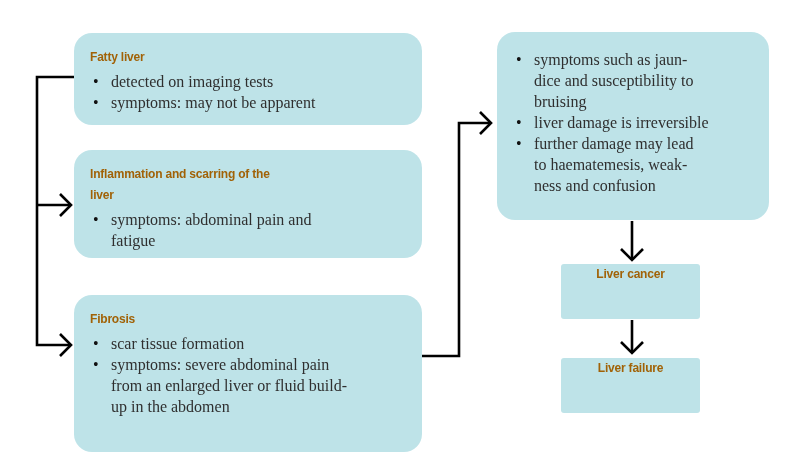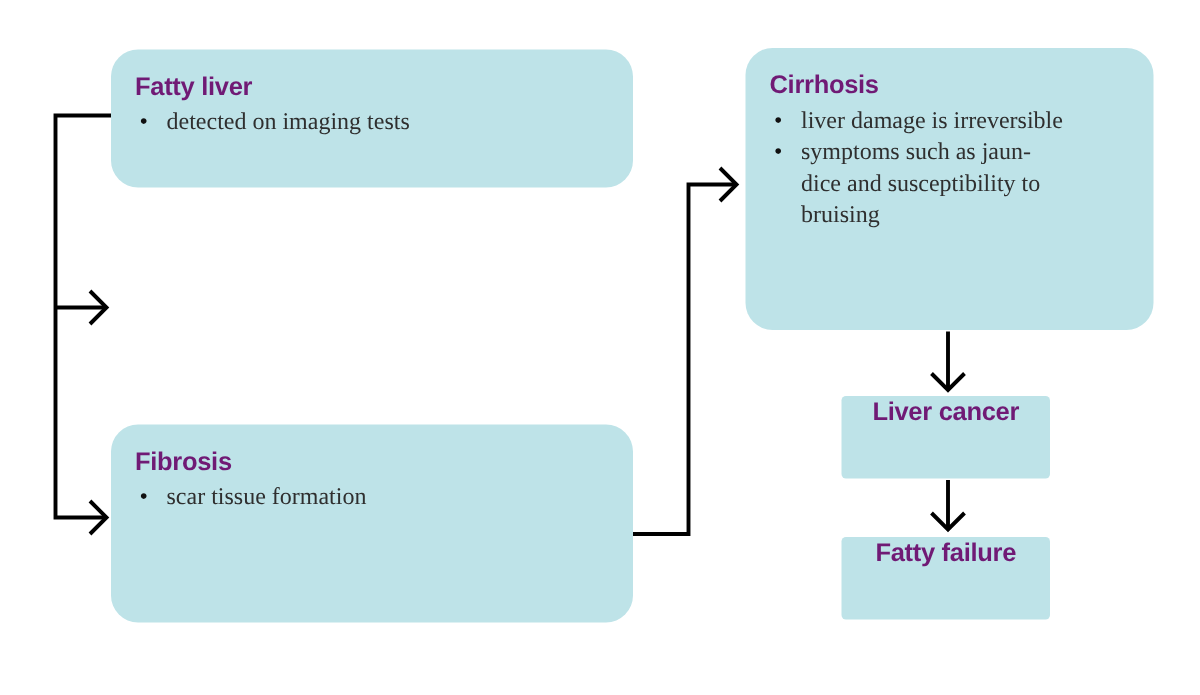--- a/index.html
+++ b/index.html
@@ -27,24 +27,24 @@
     background: #bee3e8;
     border-radius: 18px;
     box-sizing: border-box;
     padding: 14px 16px 12px 16px;
     color: #2f2f2f;
     font-size: 16px;
     line-height: 21px;
   }
   .box h3 {
     margin: 0;
-    font-size: 17px;
+    font-size: 12px;
     line-height: 21px;
     font-weight: bold;
-    color: #701a75;
+    color: #a16207;
     white-space: pre-line;
     letter-spacing: -0.2px;
   }
   .box ul {
     list-style: none;
     margin: 3px 0 0 0;
     padding: 0;
     font-family: Liberation Serif, serif;
   }
   .box li {
@@ -61,21 +61,21 @@
   }
   .box--label {
     display: flex;
     align-items: flex-start;
     justify-content: center;
     padding: 0;
     border-radius: 3px;
   }
   #box-fatty        { left: 74px;  top: 33px;  width: 348px; height: 92px;  }
   #box-inflammation { left: 74px;  top: 150px; width: 348px; height: 108px; }
-  #box-fibrosis     { left: 74px;  top: 283px; width: 348px; height: 132px; }
+  #box-fibrosis     { left: 74px;  top: 295px; width: 348px; height: 157px; }
   #box-cirrhosis    { left: 497px; top: 32px;  width: 272px; height: 188px; }
   #box-cancer       { left: 561px; top: 264px; width: 139px; height: 55px;  }
   #box-failure      { left: 561px; top: 358px; width: 139px; height: 55px;  }
 </style>
 </head>
 <body>
 
 <div class="canvas">
 
   <svg class="connectors" width="800" height="463" viewBox="0 0 800 463" xmlns="http://www.w3.org/2000/svg">
@@ -90,42 +90,56 @@
       <path d="M422,356 L459,356 L459,123 L491,123" marker-end="url(#arrowhead)"></path>
       <path d="M632,221 L632,260" marker-end="url(#arrowhead)"></path>
       <path d="M632,320 L632,353" marker-end="url(#arrowhead)"></path>
     </g>
   </svg>
 
   <div class="box" id="box-fatty">
     <h3>Fatty liver</h3>
     <ul>
       <li>detected on imaging tests</li>
+      <li>symptoms: may not be apparent</li>
     </ul>
   </div>
 
+  <div class="box" id="box-inflammation">
+    <h3>Inflammation and scarring of the
+liver</h3>
+    <ul>
+      <li>symptoms: abdominal pain and
+fatigue</li>
+    </ul>
+  </div>
 
   <div class="box" id="box-fibrosis">
     <h3>Fibrosis</h3>
     <ul>
       <li>scar tissue formation</li>
+      <li>symptoms: severe abdominal pain
+from an enlarged liver or fluid build-
+up in the abdomen</li>
     </ul>
   </div>
 
   <div class="box" id="box-cirrhosis">
-    <h3>Cirrhosis</h3>
     <ul>
-      <li>liver damage is irreversible</li>
       <li>symptoms such as jaun-
 dice and susceptibility to
 bruising</li>
+      <li>liver damage is irreversible</li>
+      <li>further damage may lead
+to haematemesis, weak-
+ness and confusion</li>
     </ul>
   </div>
 
   <div class="box box--label" id="box-cancer">
     <h3>Liver cancer</h3>
   </div>
 
   <div class="box box--label" id="box-failure">
-    <h3>Fatty failure</h3>
+    <h3>Liver failure</h3>
   </div>
 
 </div>
 
 </body></html>

